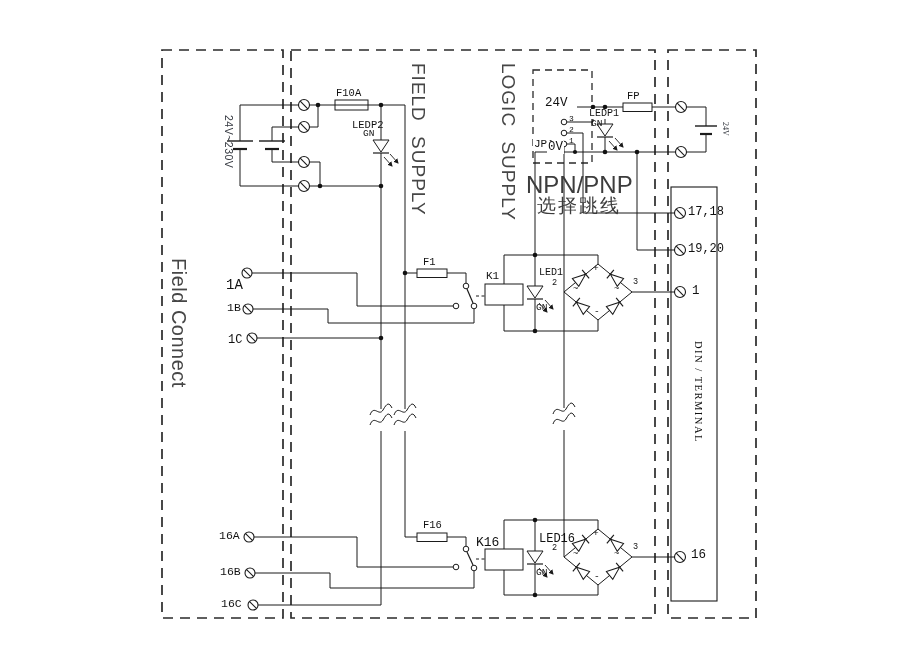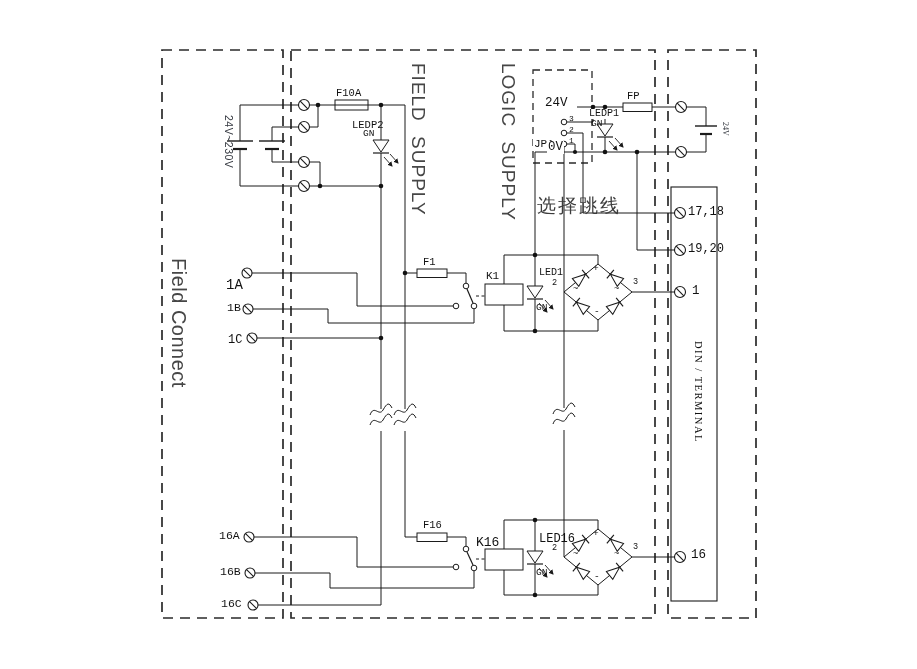--- a/index.html
+++ b/index.html
@@ -298,20 +298,21 @@
   </g>
 </svg>
 
 <div class="vlbl hdr" style="left:189px;top:258px;width:150px;font-size:20px;letter-spacing:.5px">Field Connect</div>
 <div class="vlbl hdr" style="left:428px;top:63px;width:145px;font-size:19px;letter-spacing:1px;word-spacing:8px">FIELD SUPPLY</div>
 <div class="vlbl hdr" style="left:518px;top:63px;width:152px;font-size:19px;letter-spacing:1px;word-spacing:8px">LOGIC SUPPLY</div>
 <div class="vlbl" style="left:703px;top:341px;width:126px;font-size:10.5px;letter-spacing:1.5px">DIN  /  TERMINAL</div>
 <div class="vlbl sans" style="left:234px;top:115px;width:60px;font-size:10.5px;letter-spacing:.5px;color:#30343c">24V~230V</div>
 <div class="vlbl" style="left:729px;top:122px;width:22px;font-size:8px;color:#30343c">24V</div>
 
+<div class="lbl sans" style="left:526px;top:173px;font-size:24px;color:#3c3c3c">NPN/PNP</div>
 <div class="lbl sans" style="left:537px;top:196px;font-size:19px;letter-spacing:2px;color:#3c3c3c">选择跳线</div>
 
 <div class="lbl" style="left:336px;top:88px;font-size:10.5px">F10A</div>
 <div class="lbl" style="left:352px;top:120px;font-size:10.5px">LEDP2</div>
 <div class="lbl" style="left:363px;top:129px;font-size:9.5px">GN</div>
 
 <div class="lbl" style="left:423px;top:257px;font-size:10.5px">F1</div>
 <div class="lbl" style="left:486px;top:271px;font-size:11px">K1</div>
 <div class="lbl" style="left:539px;top:268px;font-size:10px">LED1</div>
 <div class="lbl" style="left:536px;top:303px;font-size:9.5px">GN</div>

